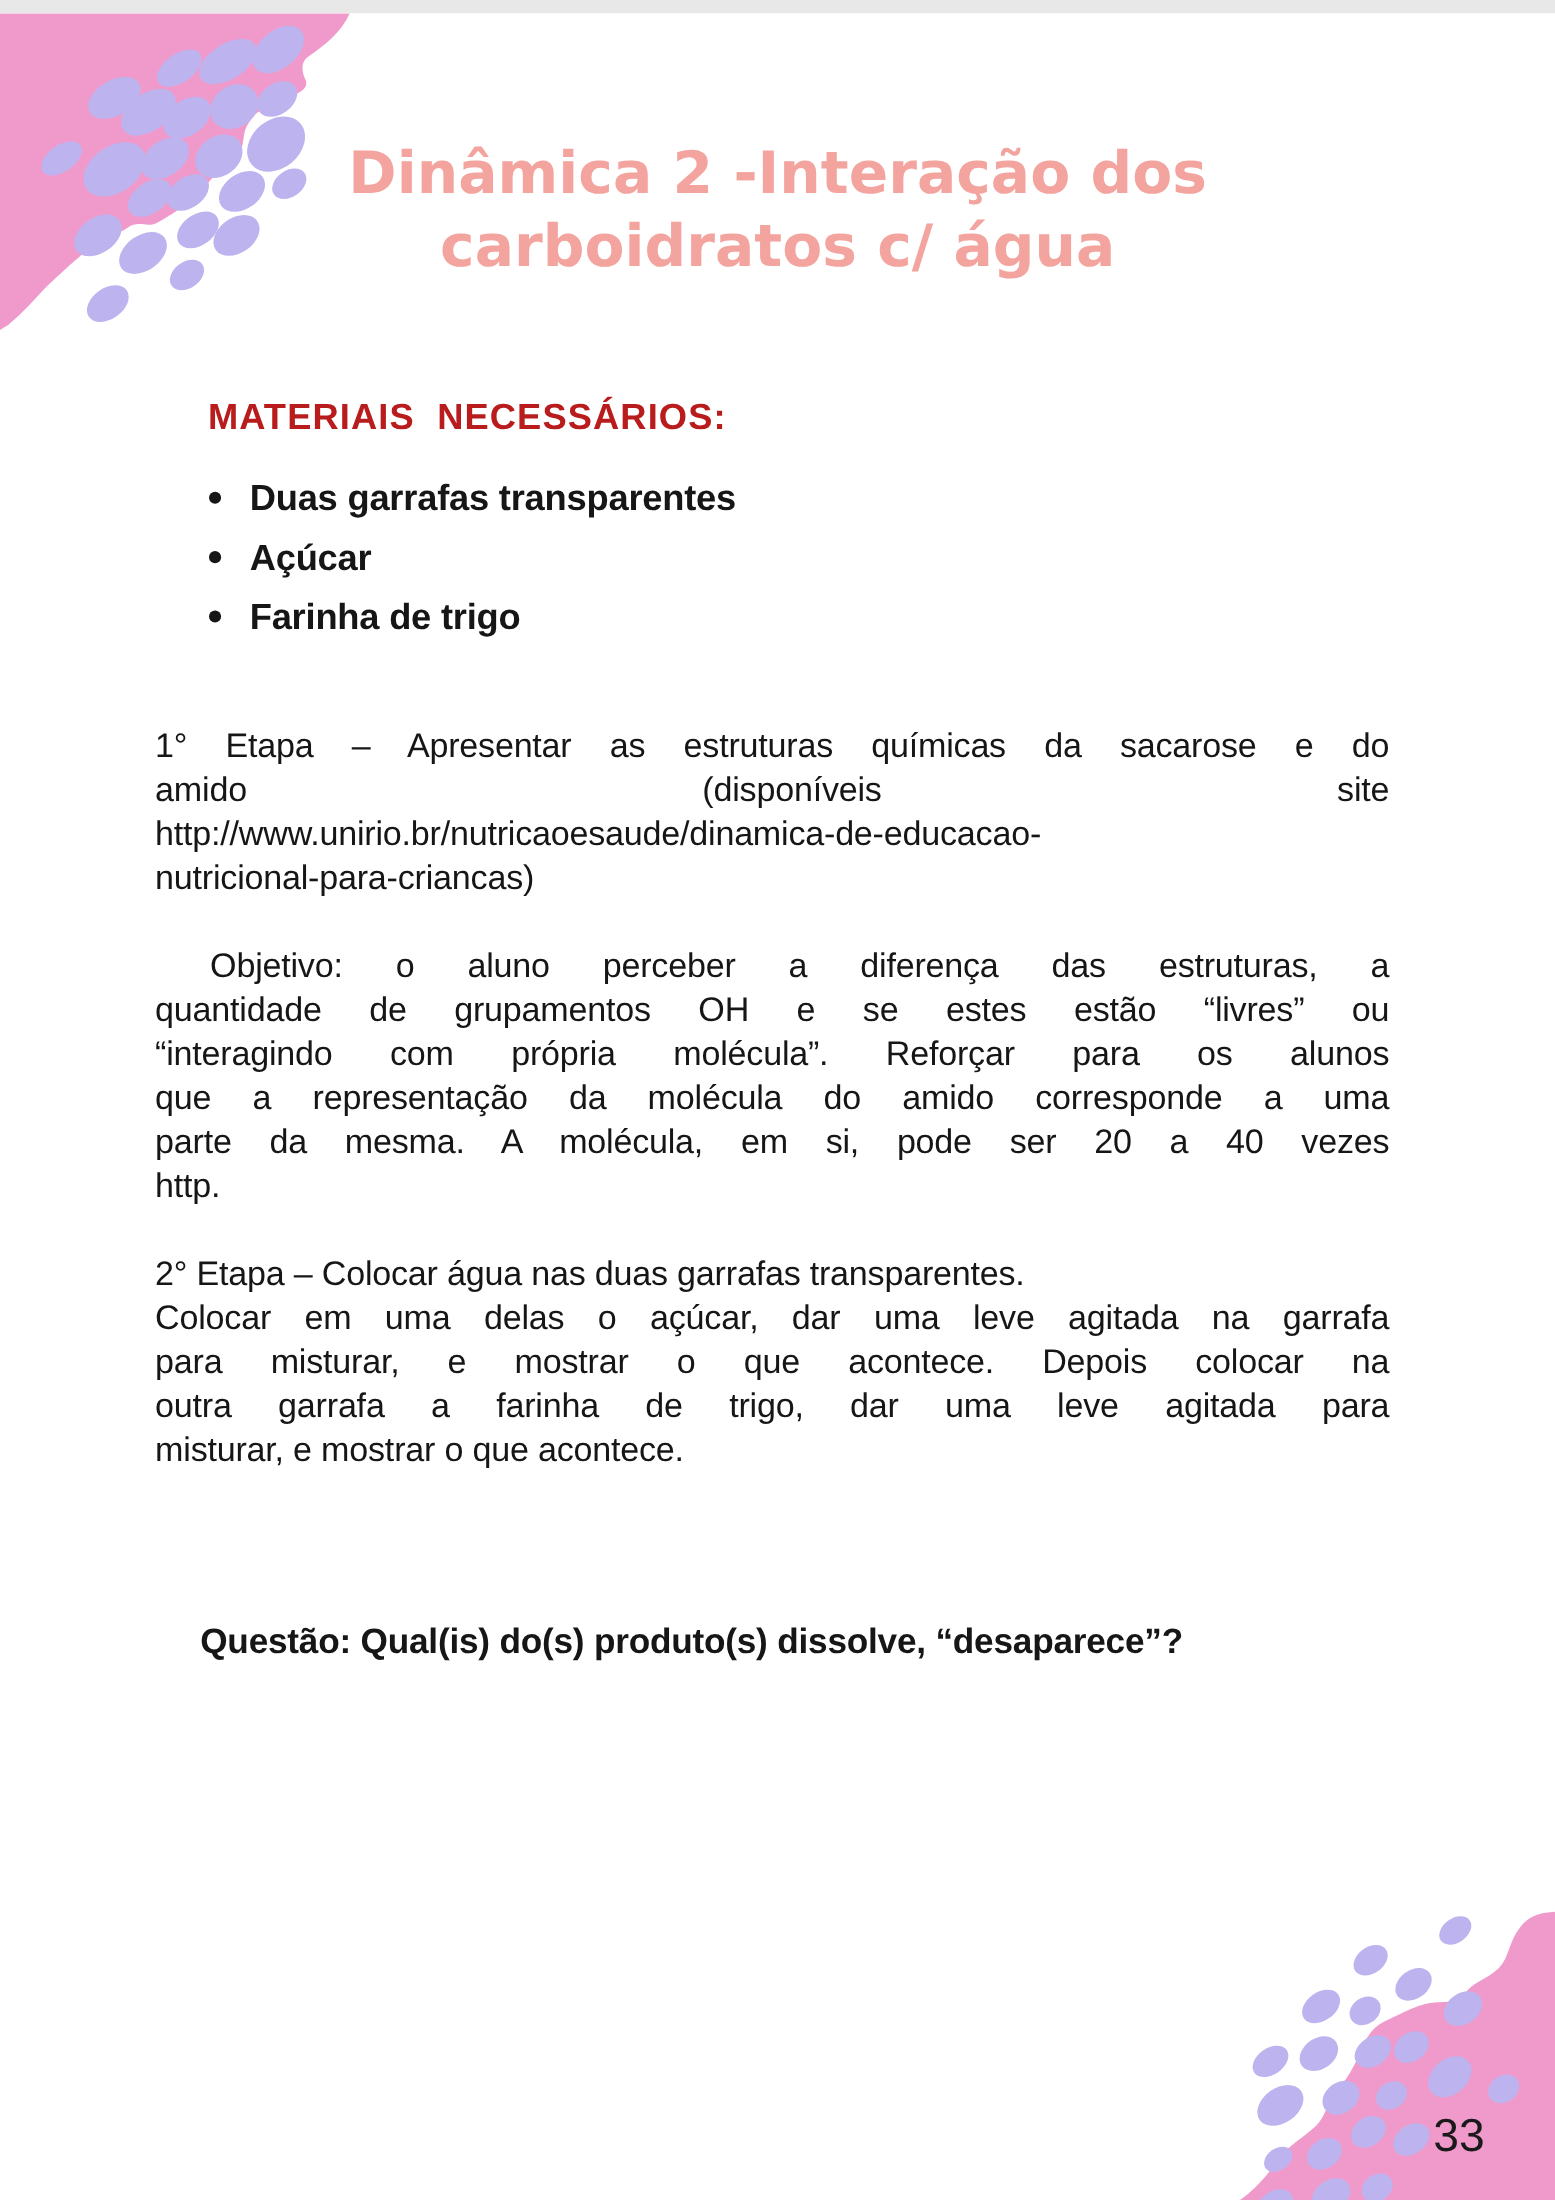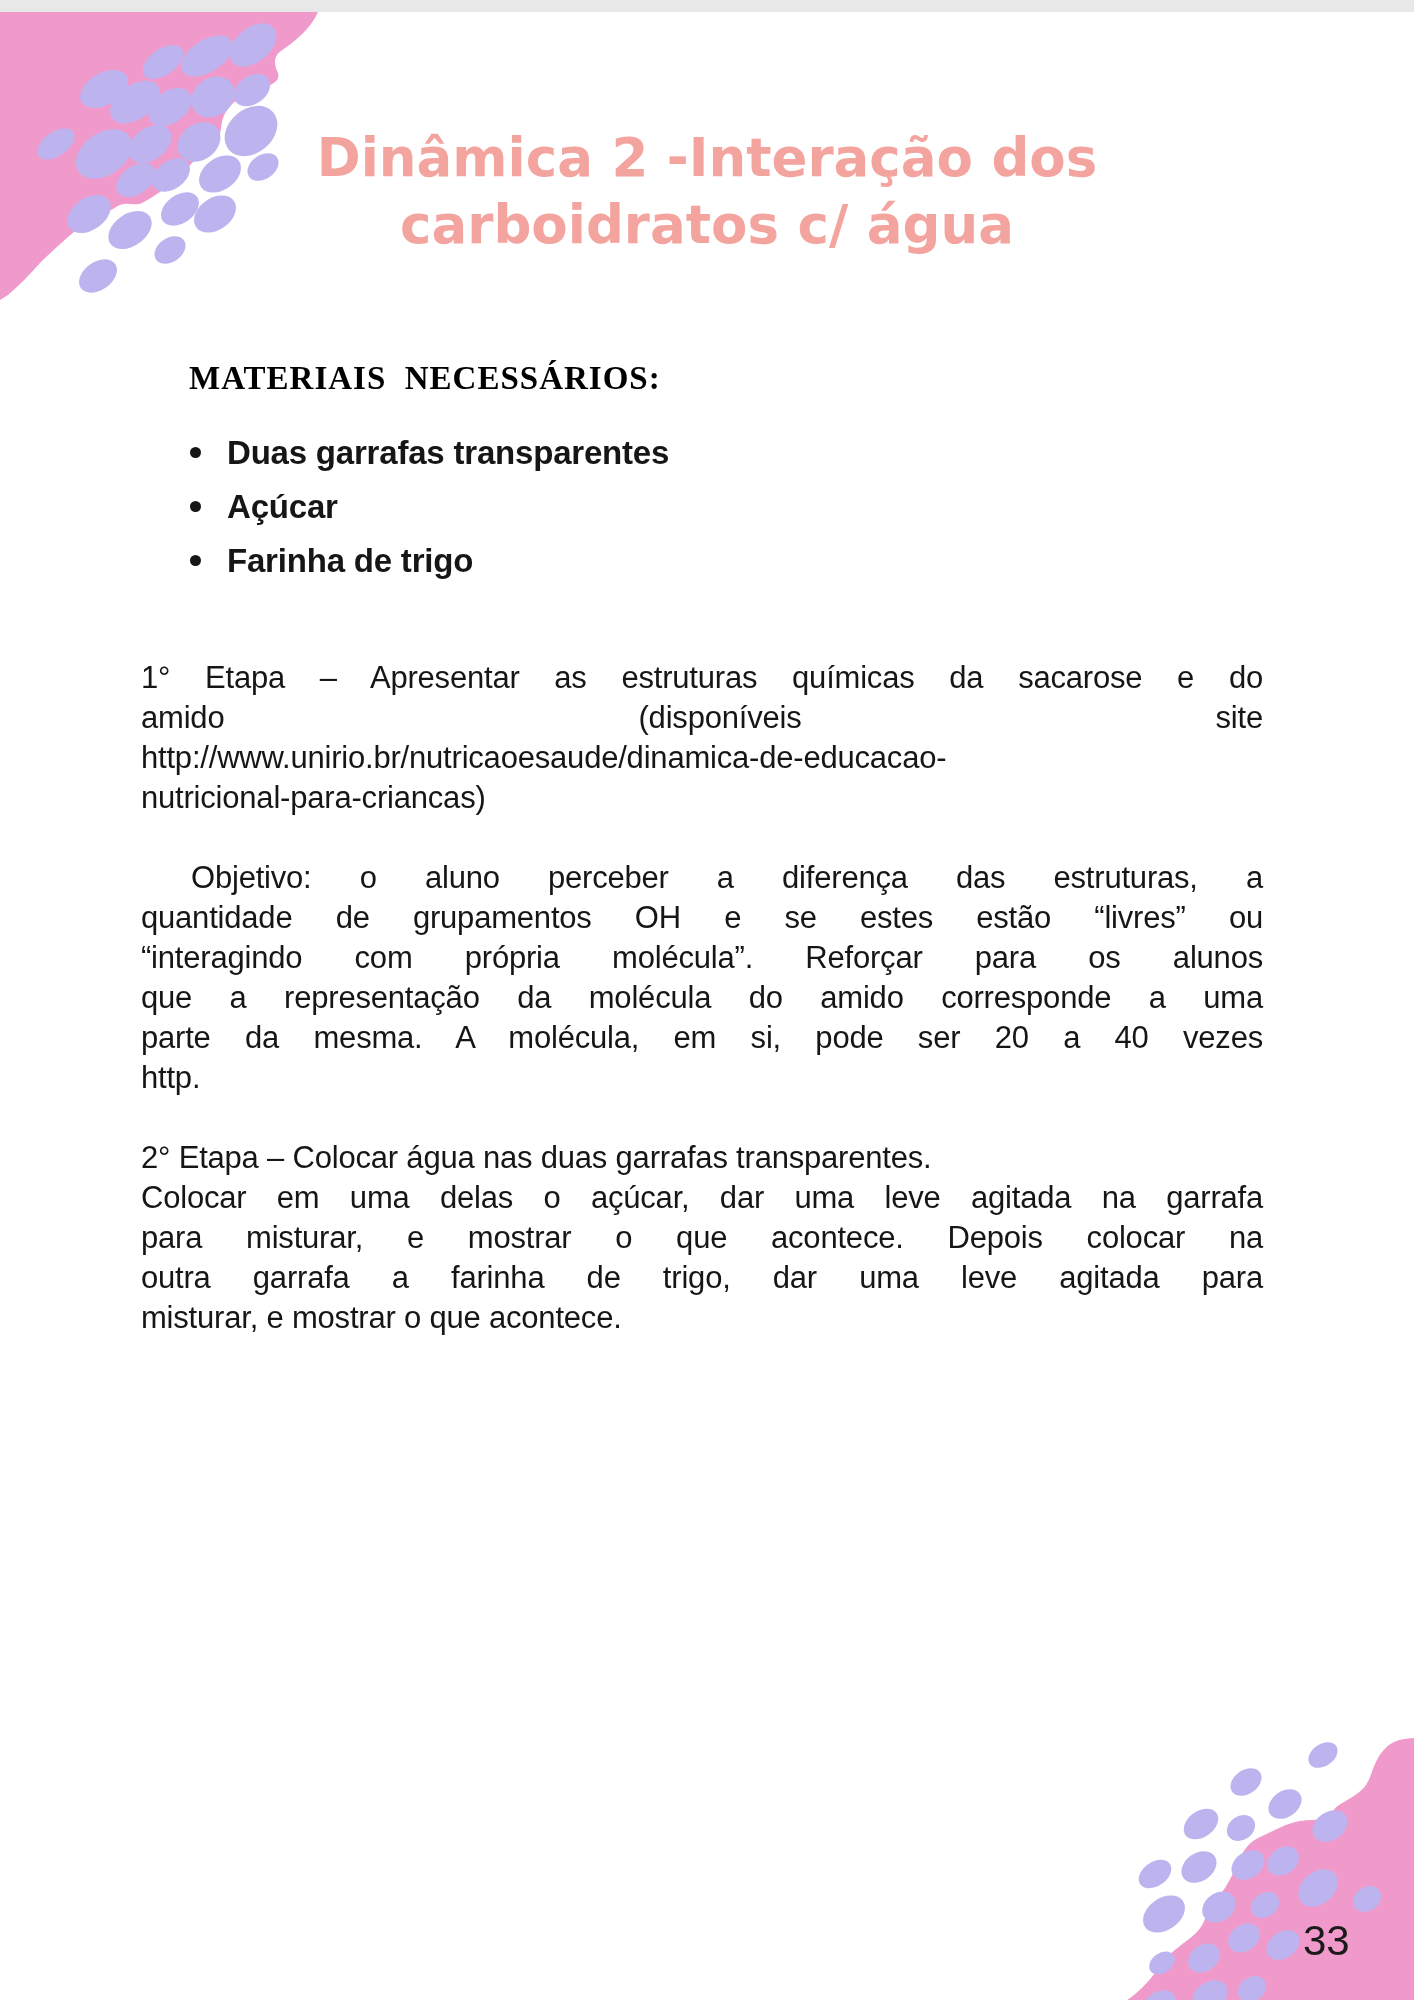--- a/index.html
+++ b/index.html
@@ -30,23 +30,22 @@
     color:#F3A49E;
   }
   .title-line { display:block; }
   .materials-heading {
     position:absolute;
     left:189px; top:348px;
     margin:0;
     font-size:33px;
     font-weight:700;
     letter-spacing:1px;
-    color:#000000;
+    color:#b91c1c;
     white-space:pre;
-    font-family:Liberation Serif, serif;
   }
   .materials-list {
     position:absolute;
     left:190px; top:414px;
     margin:0; padding:0;
     list-style:none;
     width:800px;
   }
   .materials-list li {
     position:relative;
@@ -184,16 +183,17 @@
     </div>
 
   <div class="para p-etapa2">
       <div class="pline">2° Etapa – Colocar água nas duas garrafas transparentes.</div>
       <div class="pline j">Colocar em uma delas o açúcar, dar uma leve agitada na garrafa</div>
       <div class="pline j">para misturar, e mostrar o que acontece. Depois colocar na</div>
       <div class="pline j">outra garrafa a farinha de trigo, dar uma leve agitada para</div>
       <div class="pline">misturar, e mostrar o que acontece.</div>
     </div>
 
+  <div class="question">Questão: Qual(is) do(s) produto(s) dissolve, “desaparece”?</div>
 
   <div class="page-number">33</div>
 
 </div>
 
 </body></html>

